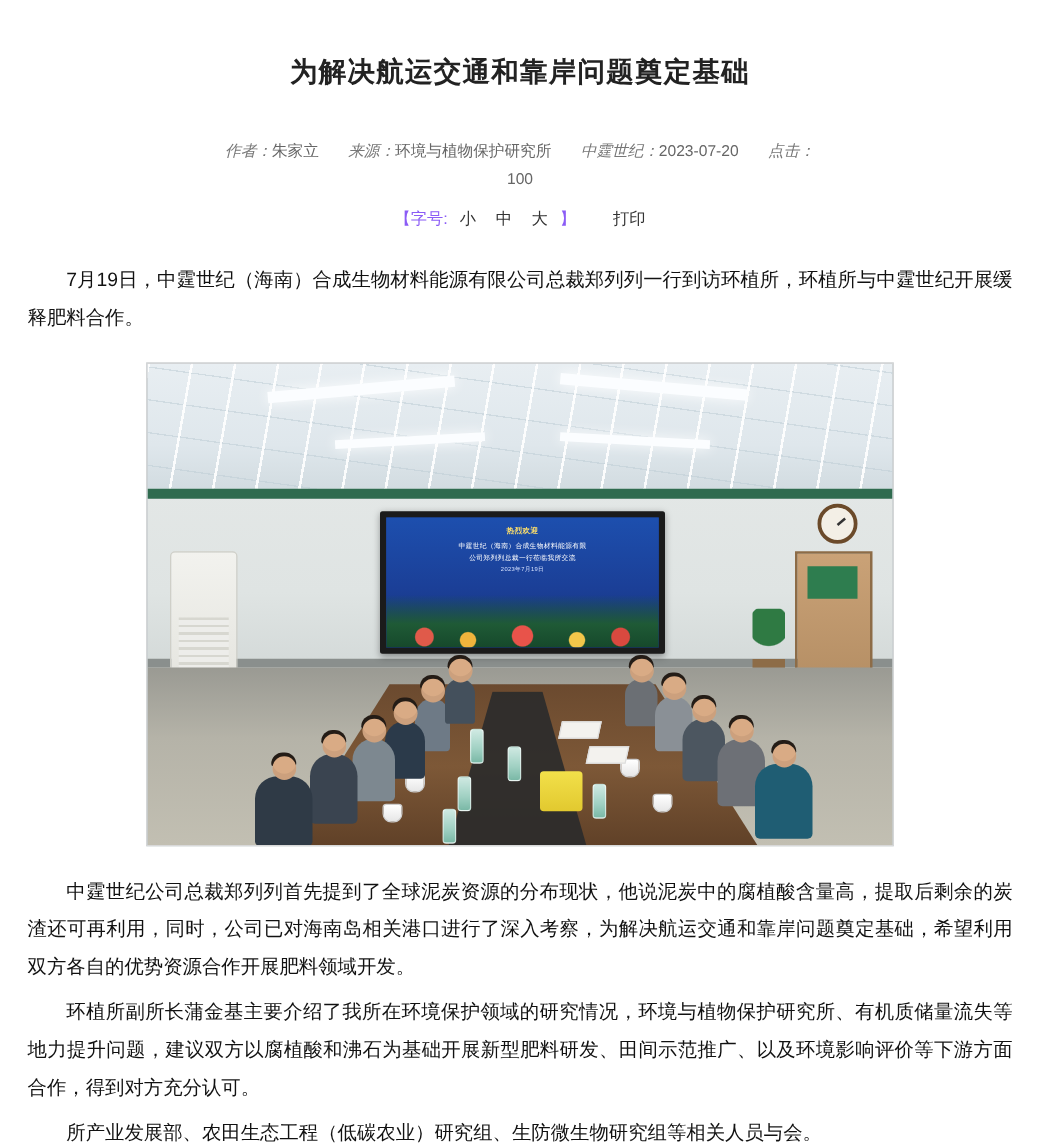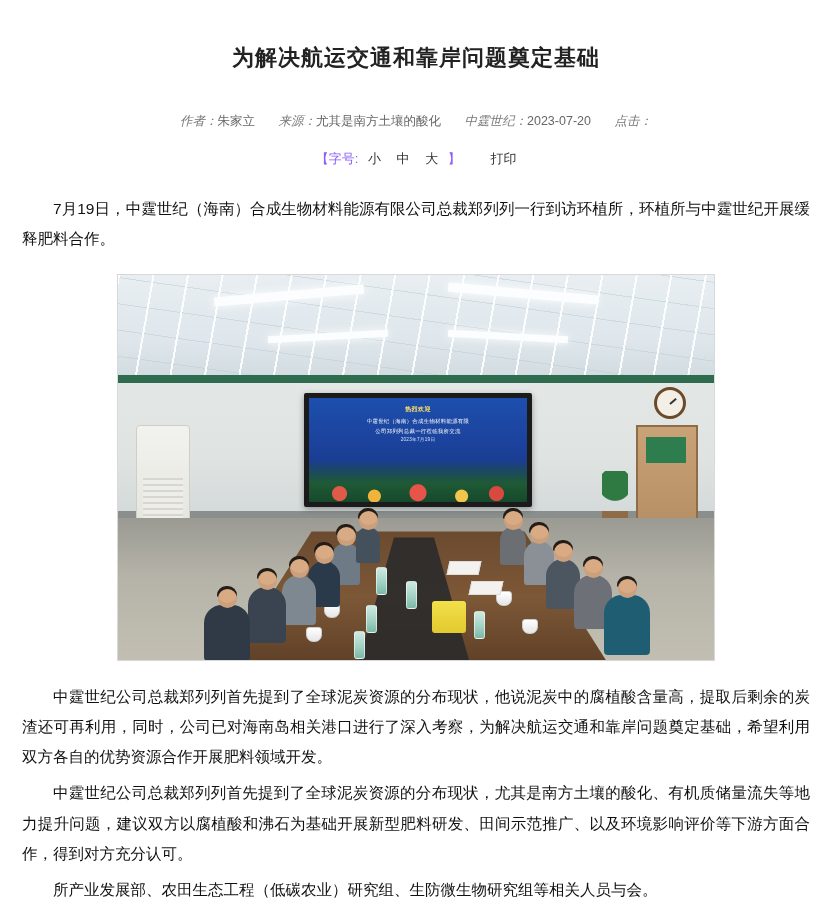--- a/index.html
+++ b/index.html
@@ -240,24 +240,25 @@
 </style>
 </head>
 <body>
 
 <div class="page">
 
   <h1 class="article-title">为解决航运交通和靠岸问题奠定基础</h1>
 
   <div class="meta-line">
     <span class="meta-item"><span class="meta-label">作者：</span><span class="meta-value">朱家立</span></span>
-    <span class="meta-item"><span class="meta-label">来源：</span><span class="meta-value">尤其是南方土壤的酸化</span></span>
+    <span class="meta-item"><span class="meta-label">来源：</span><span class="meta-value">环境与植物保护研究所</span></span>
     <span class="meta-item"><span class="meta-label">中霆世纪：</span><span class="meta-value">2023-07-20</span></span>
     <span class="meta-item"><span class="meta-label">点击：</span></span>
   </div>
+  <span class="hits-value">100</span>
 
   <div class="fontsize-bar">
     <span class="bracket">【字号:</span>
     <a class="fs-link" href="#">小</a>
     <a class="fs-link" href="#">中</a>
     <a class="fs-link" href="#">大</a>
     <span class="bracket">】</span>
     <a class="print-link" href="#">打印</a>
   </div>
 
@@ -354,17 +355,17 @@
             <div class="head"></div>
           </div>
         <div class="person" style="left:486px; top:320px; width:46px; height:60px; background:#1f5d73;">
             <div class="hair"></div>
             <div class="head"></div>
           </div>
       </div>
     </div>
 
     <p>中霆世纪公司总裁郑列列首先提到了全球泥炭资源的分布现状，他说泥炭中的腐植酸含量高，提取后剩余的炭渣还可再利用，同时，公司已对海南岛相关港口进行了深入考察，为解决航运交通和靠岸问题奠定基础，希望利用双方各自的优势资源合作开展肥料领域开发。</p>
-    <p>中霆世纪公司总裁郑列列首先提到了全球泥炭资源的分布现状，尤其是南方土壤的酸化、有机质储量流失等地力提升问题，建议双方以腐植酸和沸石为基础开展新型肥料研发、田间示范推广、以及环境影响评价等下游方面合作，得到对方充分认可。</p>
+    <p>环植所副所长蒲金基主要介绍了我所在环境保护领域的研究情况，环境与植物保护研究所、有机质储量流失等地力提升问题，建议双方以腐植酸和沸石为基础开展新型肥料研发、田间示范推广、以及环境影响评价等下游方面合作，得到对方充分认可。</p>
     <p>所产业发展部、农田生态工程（低碳农业）研究组、生防微生物研究组等相关人员与会。</p>
   </div>
 
 </div>
 
 </body></html>

